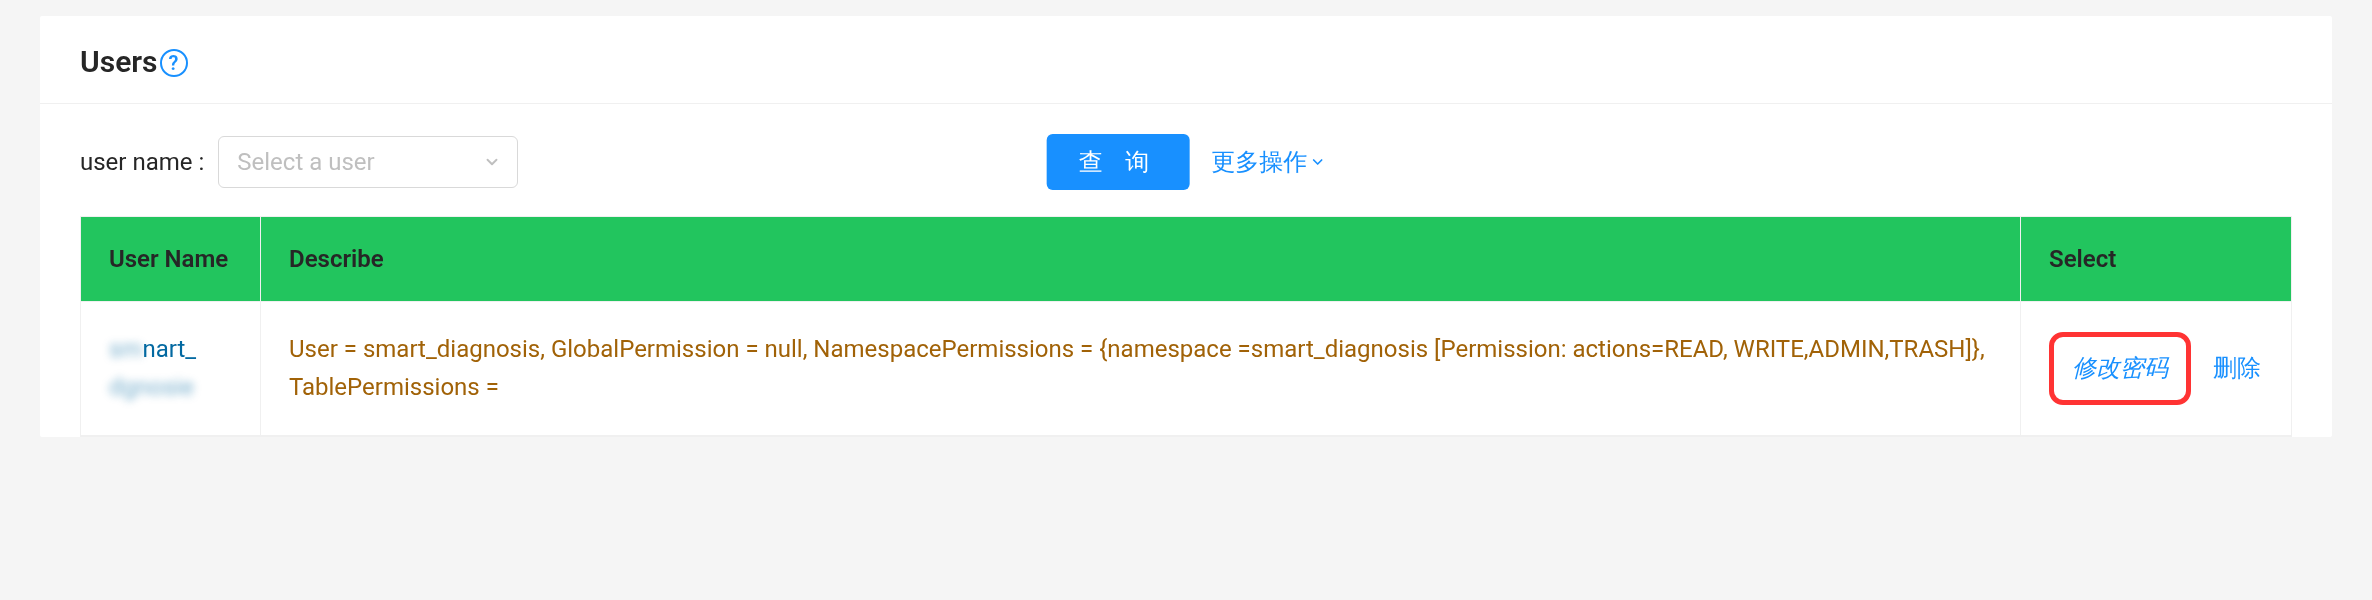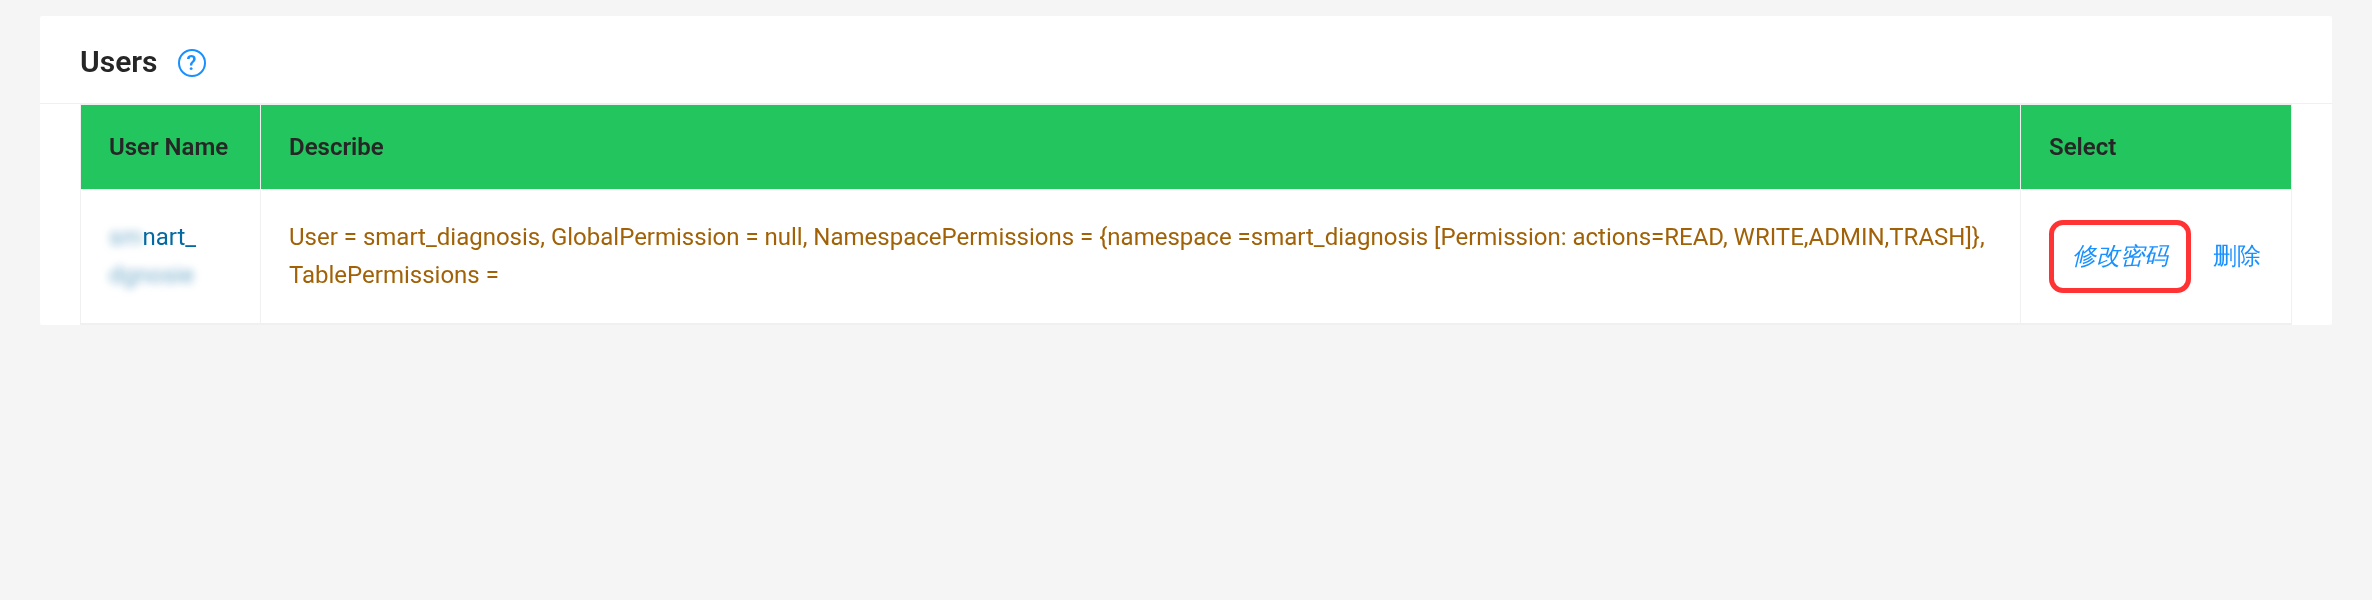--- a/index.html
+++ b/index.html
@@ -13,21 +13,21 @@
   .card {
     background: #fff;
     margin: 16px 40px 0 40px;
     border-radius: 2px;
   }
   .card-header {
     padding: 28px 40px 24px 40px;
     border-bottom: 1px solid #f0f0f0;
     display: flex;
     align-items: center;
-    gap: 20px;
+    gap: 2px;
     text-align: right;
   }
   .card-header h2 {
     font-size: 30px;
     font-weight: 600;
     color: #262626;
   }
   .help-icon {
     width: 28px;
     height: 28px;
@@ -170,20 +170,44 @@
 </style>
 </head>
 <body>
 
 <div class="card">
   <div class="card-header">
     <h2>Users</h2>
     <span class="help-icon">?</span>
   </div>
 
+  <div class="toolbar">
+    <span class="label">user name :</span>
+
+    <div class="select">
+      <span>Select a user</span>
+      <span class="chevron">
+        <svg width="18" height="18" viewBox="0 0 24 24" fill="none" stroke-width="2.5" stroke-linecap="round" stroke-linejoin="round">
+            <polyline points="6 9 12 15 18 9"></polyline>
+          </svg>
+      </span>
+    </div>
+
+    <div class="center-controls">
+      <button class="btn-primary">查 询</button>
+      <span class="link-dropdown">
+        <span>更多操作</span>
+        <span class="chevron-sm">
+          <svg width="16" height="16" viewBox="0 0 24 24" fill="none" stroke-width="2.5" stroke-linecap="round" stroke-linejoin="round">
+              <polyline points="6 9 12 15 18 9"></polyline>
+            </svg>
+        </span>
+      </span>
+    </div>
+  </div>
 
   <div class="table-wrap">
     <table>
       <colgroup>
         <col class="col-username">
         <col class="col-describe">
         <col class="col-action">
       </colgroup>
       <thead>
         <tr>

